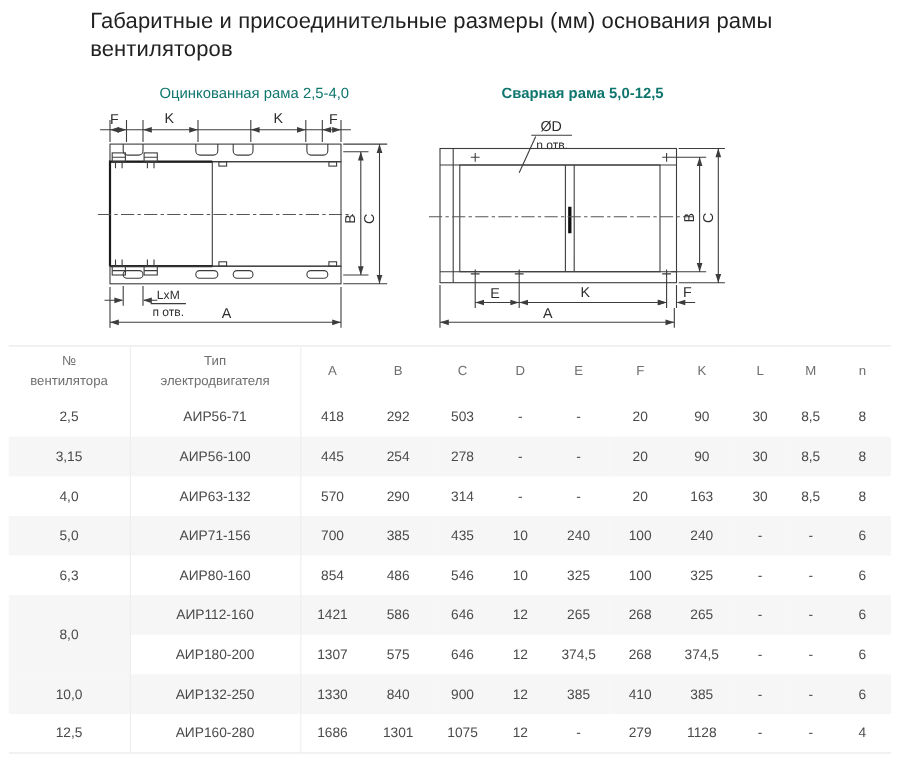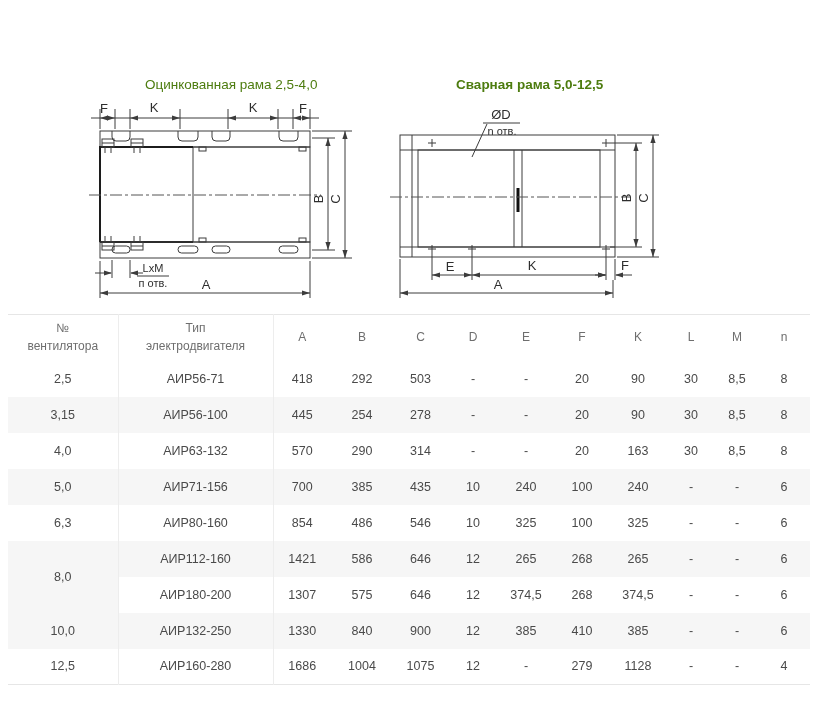--- a/index.html
+++ b/index.html
@@ -14,21 +14,21 @@
   body{font-family:"Liberation Sans","DejaVu Sans",sans-serif;}
   .page{position:relative;width:818px;height:702px;background:#fff;overflow:hidden;}
 
   .page-title{
     position:absolute;left:82px;top:6px;width:700px;
     font-size:20px;line-height:1.32;color:#212121;font-weight:400;
     white-space:pre-line;letter-spacing:.1px;
   }
 
   .diagram-caption{
-    position:absolute;top:77px;font-size:13.5px;color:#4d7c0f;
+    position:absolute;top:77px;font-size:13.5px;color:#0f766e;
   }
   .caption-left{left:145px;}
   .caption-right{left:456px;font-weight:bold;}
 
   .diagram-svg{position:absolute;top:95px;}
   .svg-left{left:25px;}
   .svg-right{left:390px;}
 
   svg text{font-family:"Liberation Sans","DejaVu Sans",sans-serif;fill:#2e2e2e;}
   .dimtext{font-size:13px;}
@@ -68,20 +68,22 @@
   table.dims td.col-no,table.dims td.col-motor{
     border-right:1px solid #ededed;
   }
   table.dims tr.shaded>td{background:var(--stripe);}
 </style>
 </head>
 <body>
 
 <div class="page">
 
+  <h1 class="page-title">Габаритные и присоединительные размеры (мм) основания рамы
+вентиляторов</h1>
 
   <div class="diagram-caption caption-left">Оцинкованная рама 2,5-4,0</div>
   <div class="diagram-caption caption-right">Сварная рама 5,0-12,5</div>
 
   <svg class="diagram-svg svg-left" width="350" height="215" viewBox="0 0 350 215">
 
     <g class="thin">
       <path d="M75,14V34 M90,14V34 M105,14V34 M155,14V34 M203,14V34 M253,14V34 M268,14V34 M285,14V34"></path>
       <path d="M66,23H294"></path>
     </g>
@@ -390,21 +392,21 @@
           <td>410</td>
           <td>385</td>
           <td>-</td>
           <td>-</td>
           <td>6</td>
         </tr>
         <tr>
           <td class="col-no">12,5</td>
           <td class="col-motor">АИР160-280</td>
           <td>1686</td>
-          <td>1004</td>
+          <td>1301</td>
           <td>1075</td>
           <td>12</td>
           <td>-</td>
           <td>279</td>
           <td>1128</td>
           <td>-</td>
           <td>-</td>
           <td>4</td>
         </tr>
       </tbody>

